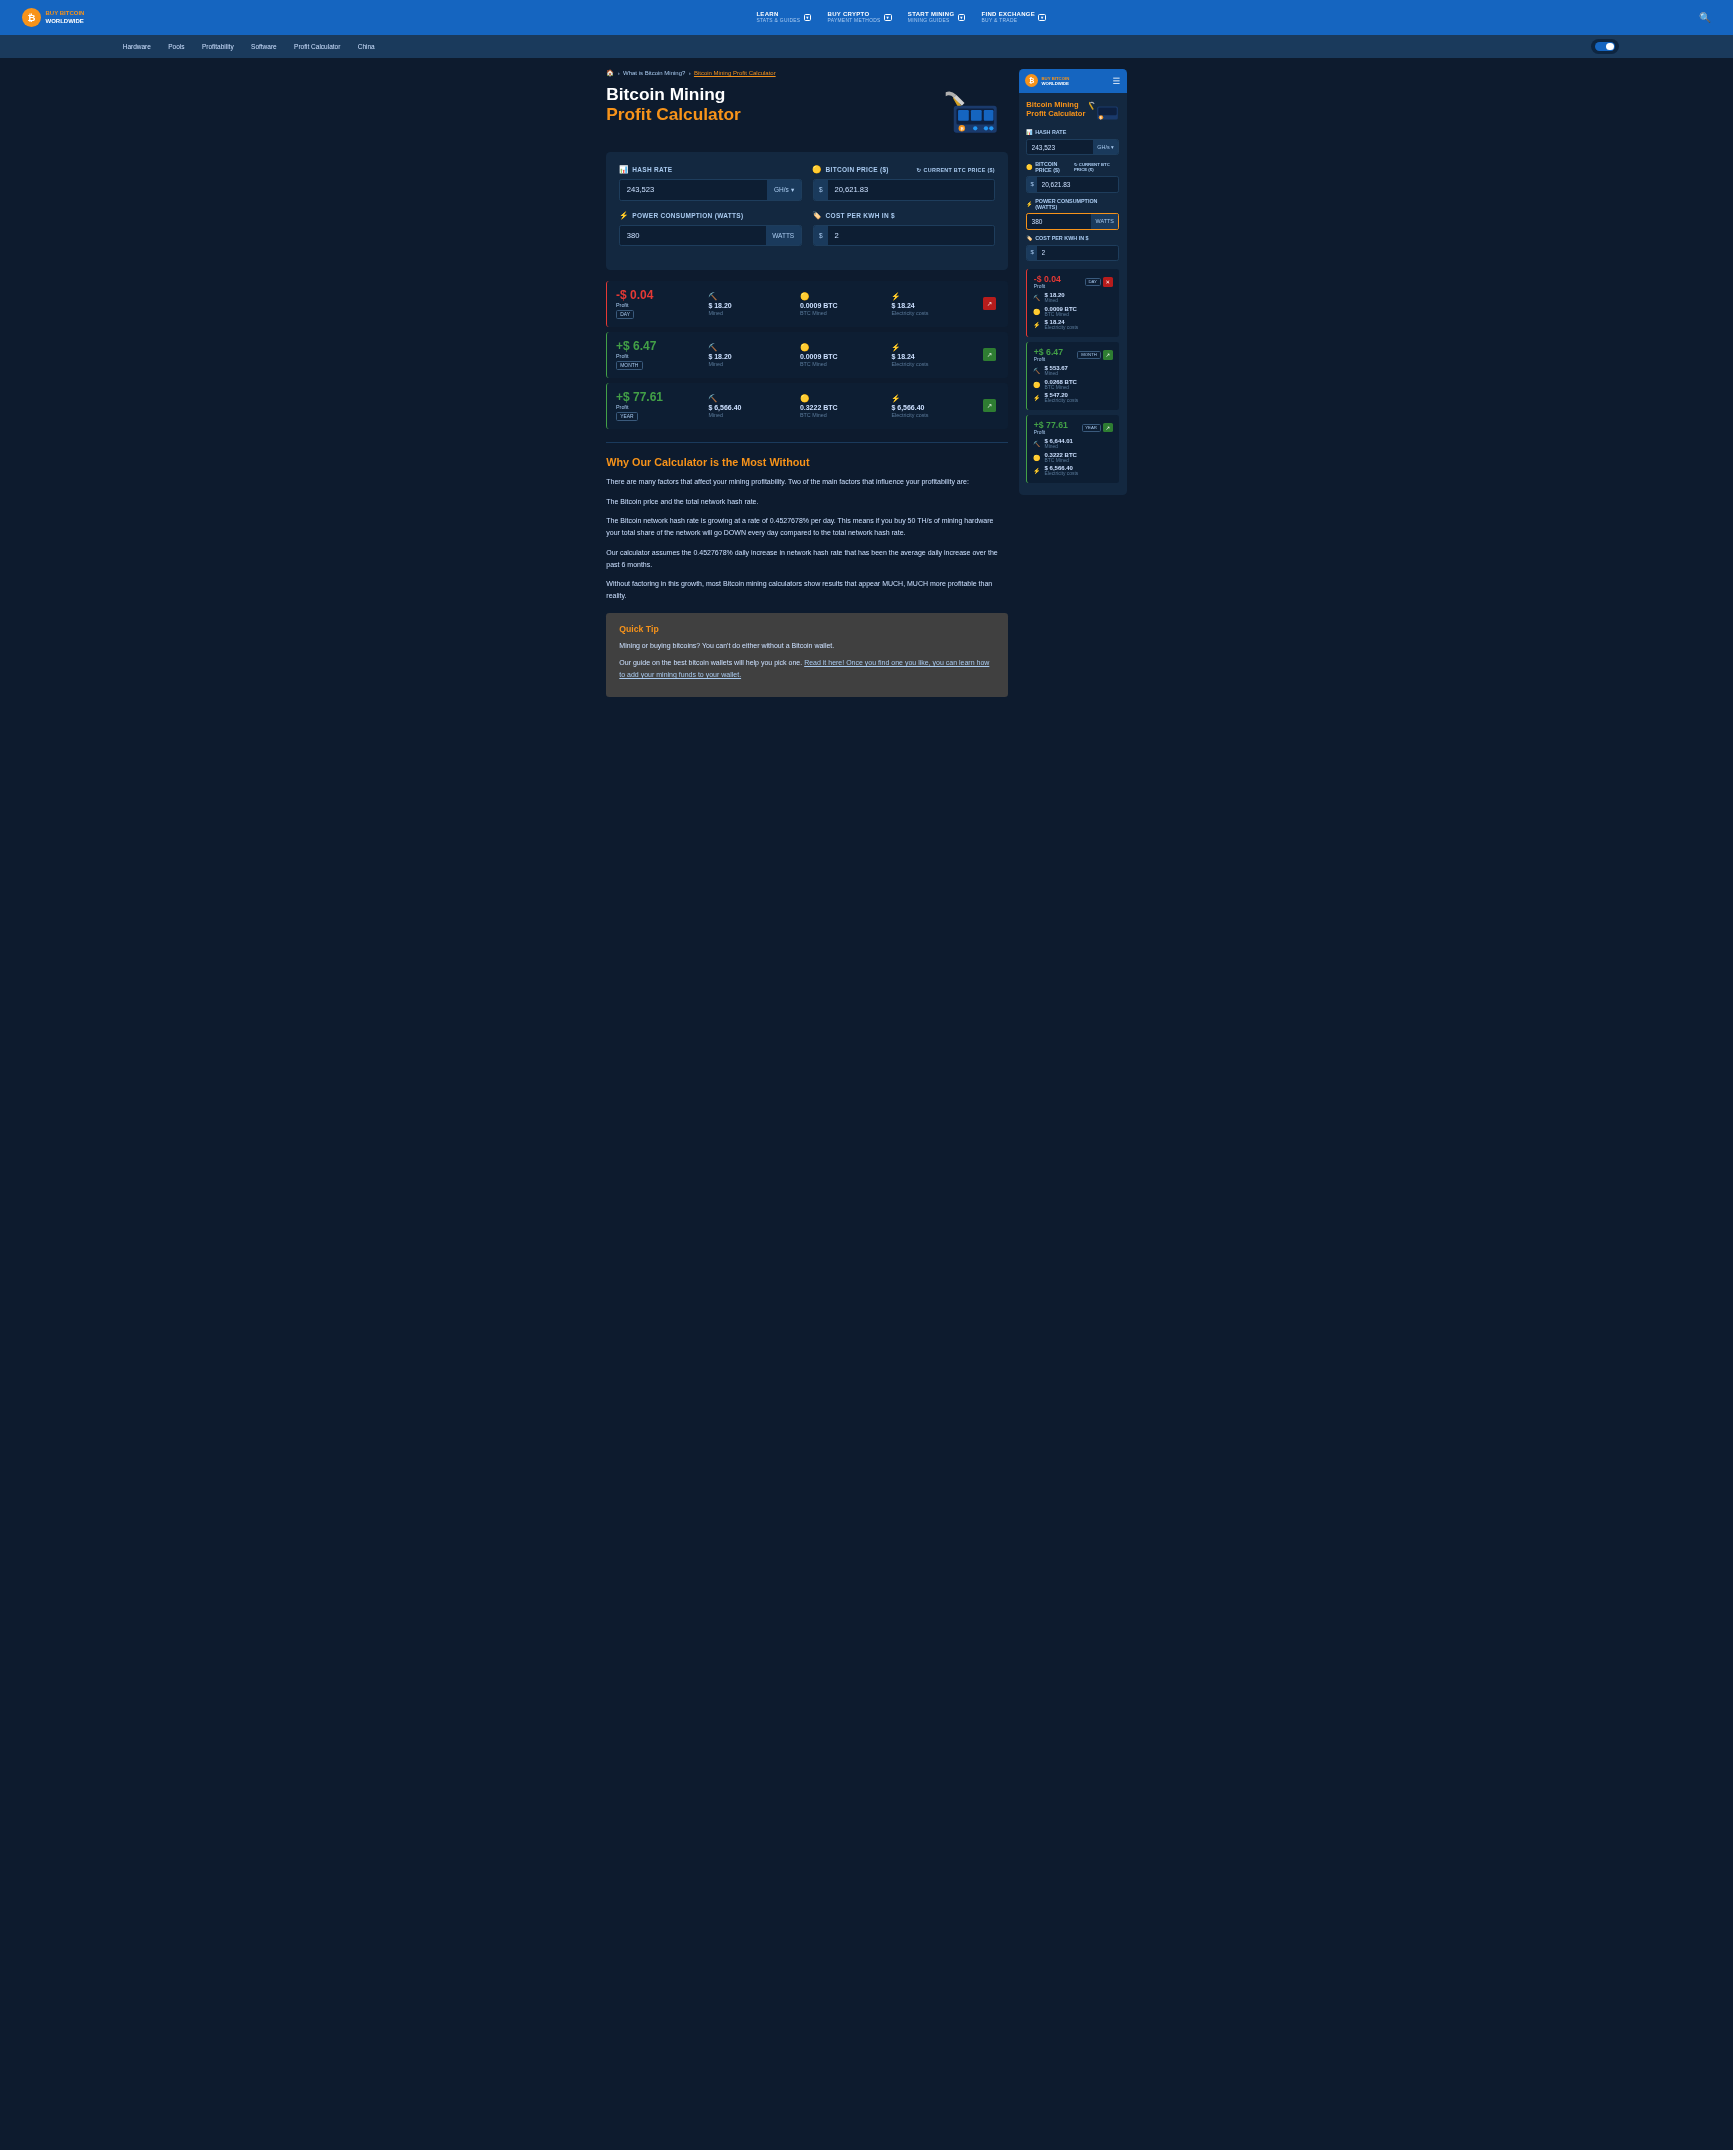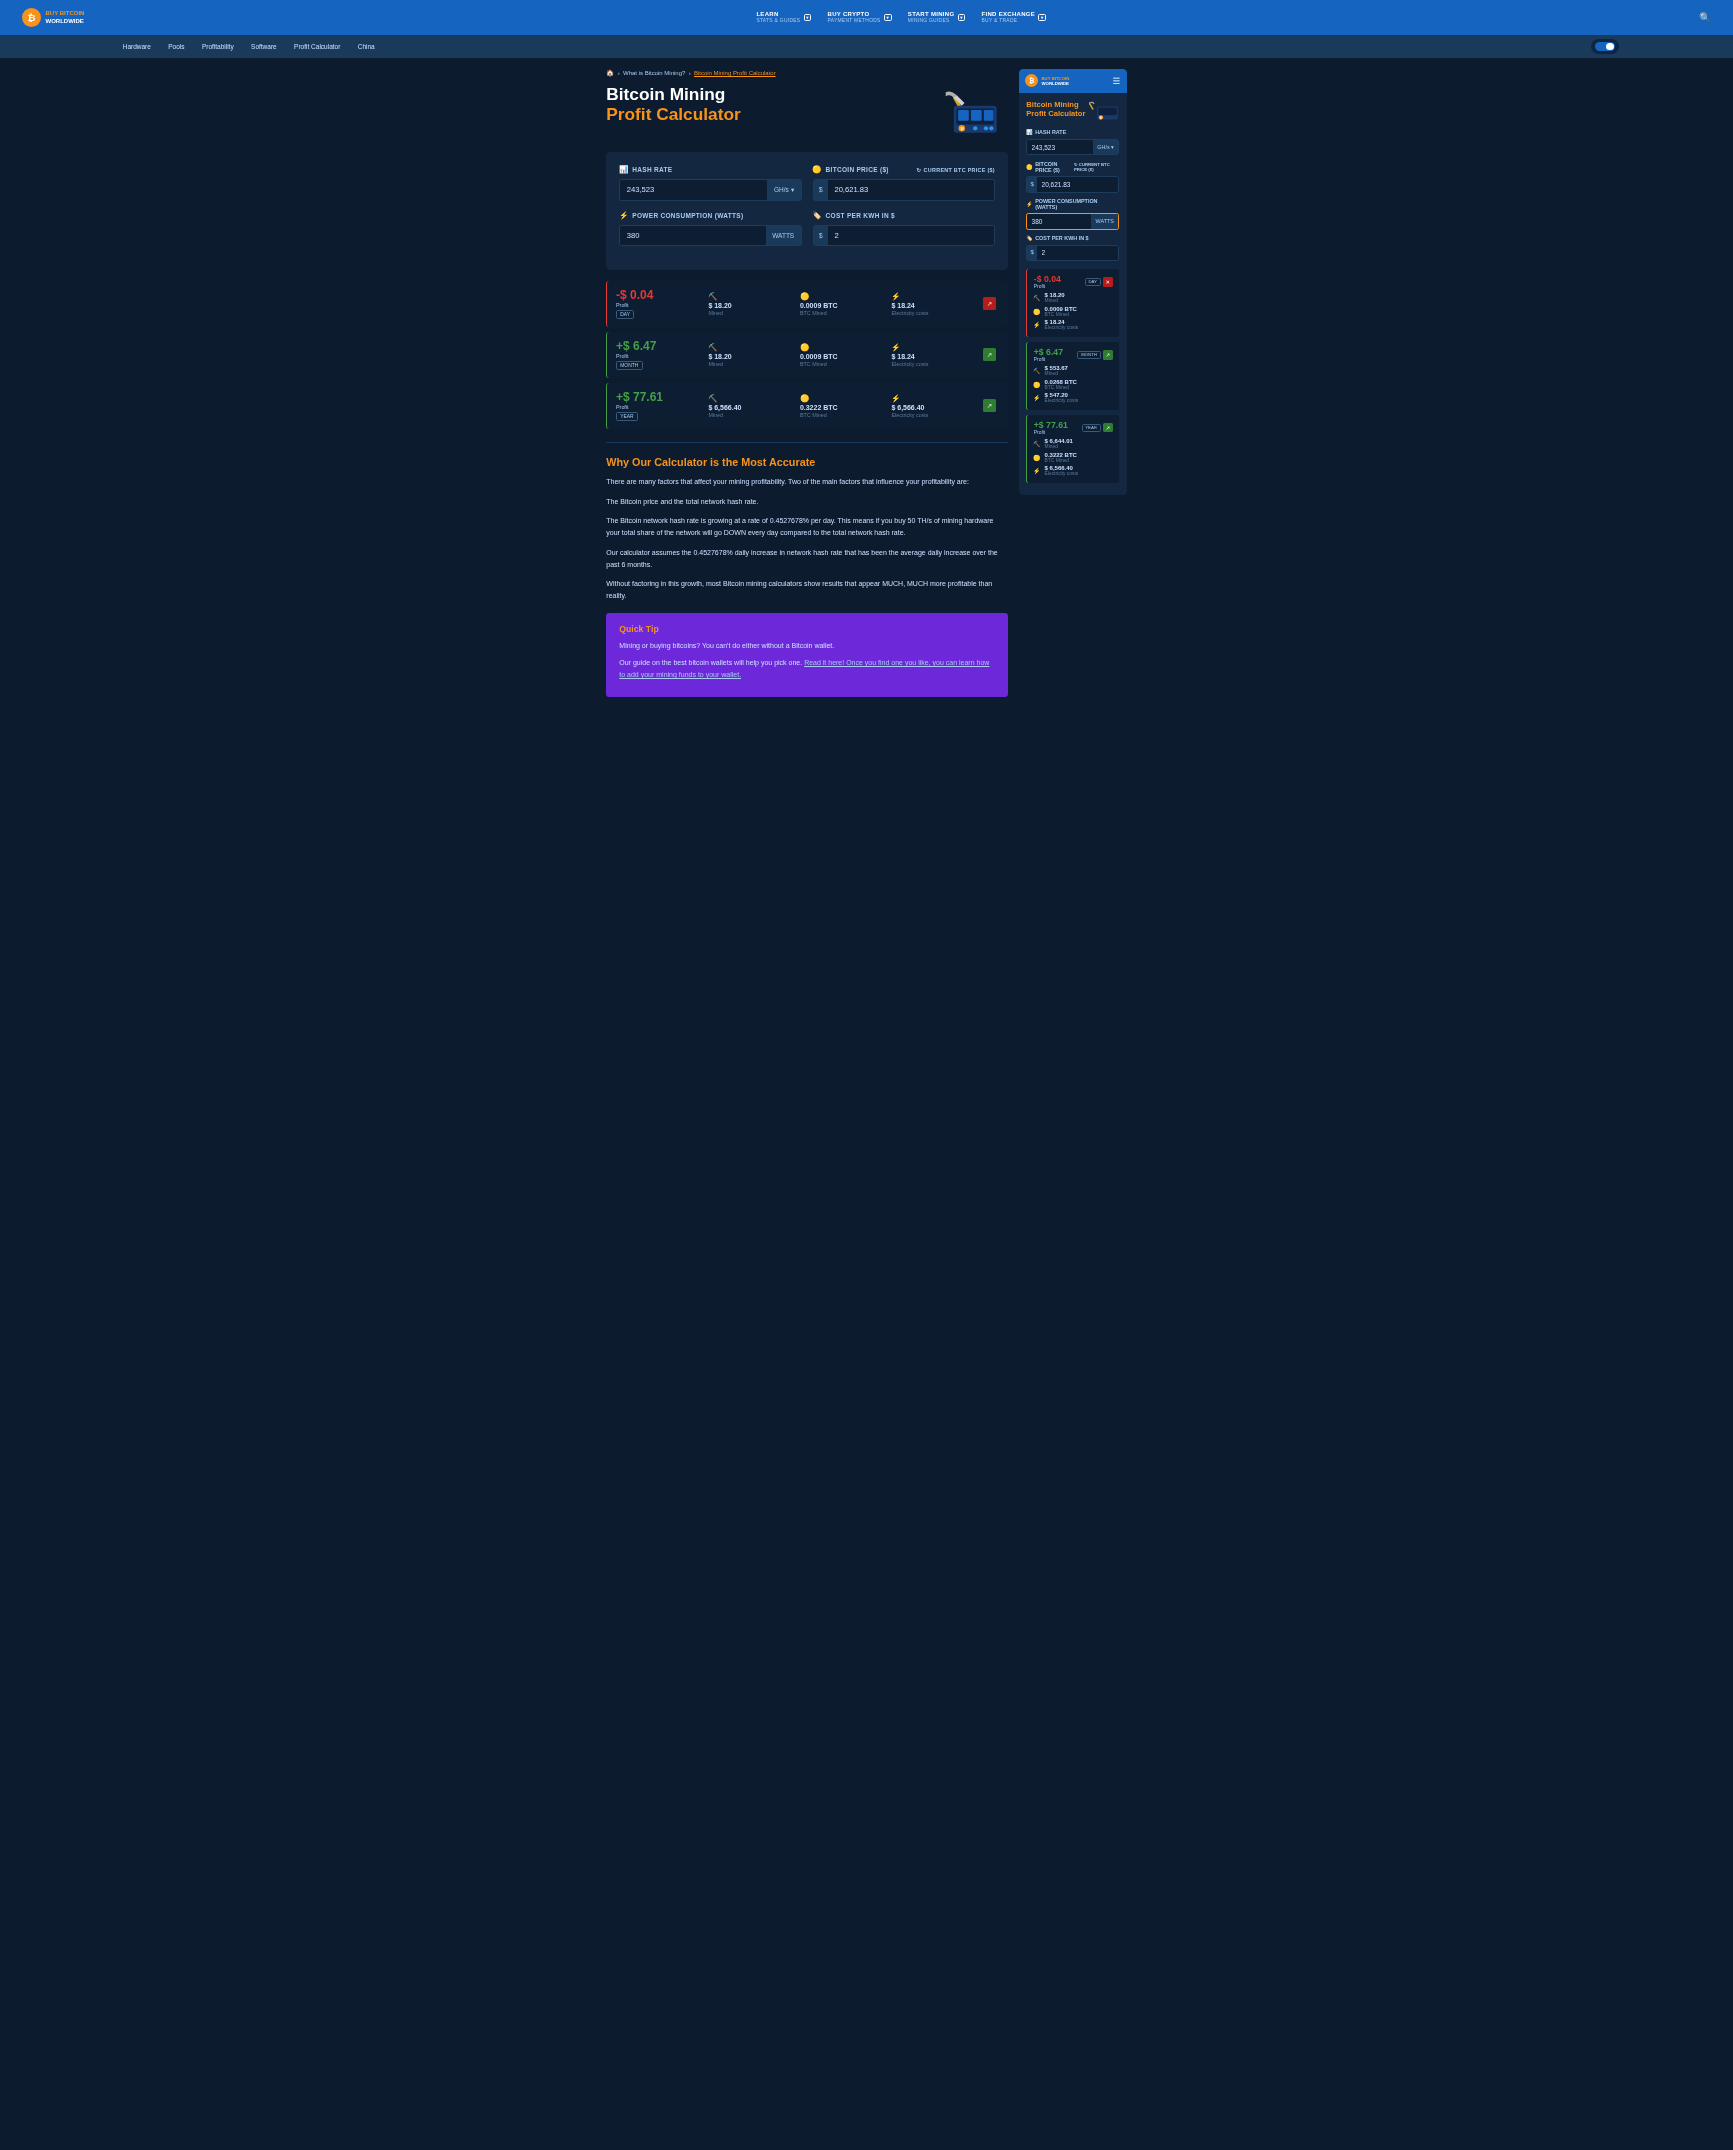--- a/index.html
+++ b/index.html
@@ -318,21 +318,21 @@
     }
     .content-section p {
       font-size: 7px;
       color: #cce0ff;
       line-height: 1.7;
       margin-bottom: 7.6px;
     }
 
     
     .quick-tip-box {
-      background: #6d28d9;
+      background: #404040;
       border-radius: 3.3px;
       padding: 10.8px 13px;
       margin-top: 10.8px;
     }
     .quick-tip-box h3 {
       color: #f7931a;
       font-size: 8.7px;
       font-weight: bold;
       margin-bottom: 6.5px;
     }
@@ -767,21 +767,21 @@
             <span class="result-stat-value">$ 6,566.40</span>
             <span class="result-stat-label">Electricity costs</span>
           </div>
           <div class="result-arrow pos">↗</div>
         </div>
       </div>
 
       <hr class="section-divider">
 
       <div class="content-section">
-        <h2>Why Our Calculator is the Most Accurate</h2>
+        <h2>Why Our Calculator is the Most Without</h2>
         <p>There are many factors that affect your mining profitability. Two of the main factors that influence your profitability are:</p>
         <p>The Bitcoin price and the total network hash rate.</p>
         <p>The Bitcoin network hash rate is growing at a rate of 0.4527678% per day. This means if you buy 50 TH/s of mining hardware your total share of the network will go DOWN every day compared to the total network hash rate.</p>
         <p>Our calculator assumes the 0.4527678% daily increase in network hash rate that has been the average daily increase over the past 6 months.</p>
         <p>Without factoring in this growth, most Bitcoin mining calculators show results that appear MUCH, MUCH more profitable than reality.</p>
 
         <div class="quick-tip-box">
           <h3>Quick Tip</h3>
           <p>Mining or buying bitcoins? You can't do either without a Bitcoin wallet.</p>
           <p>

